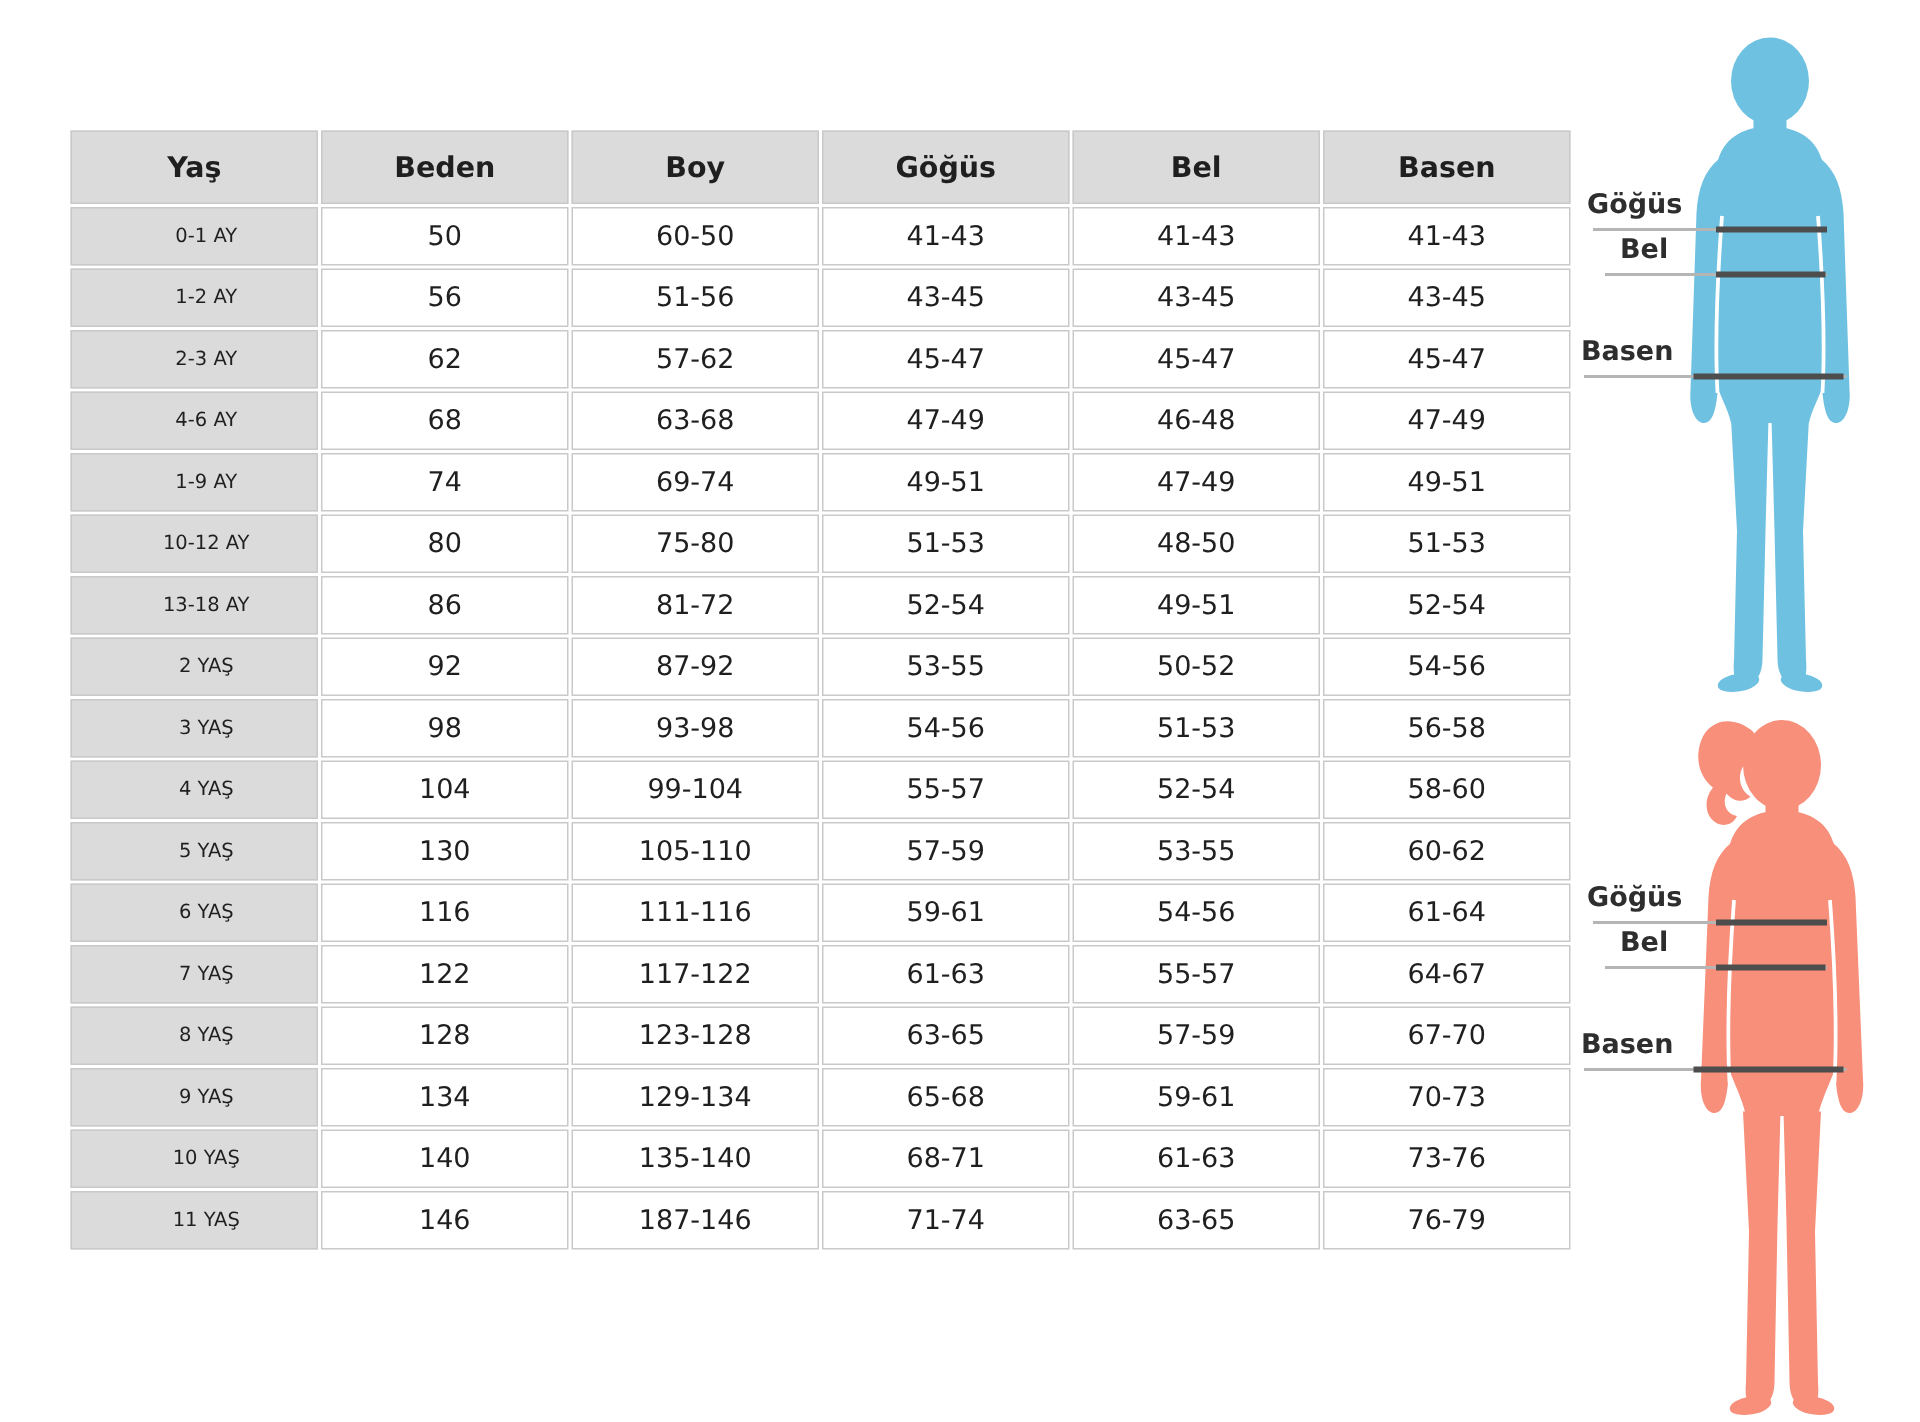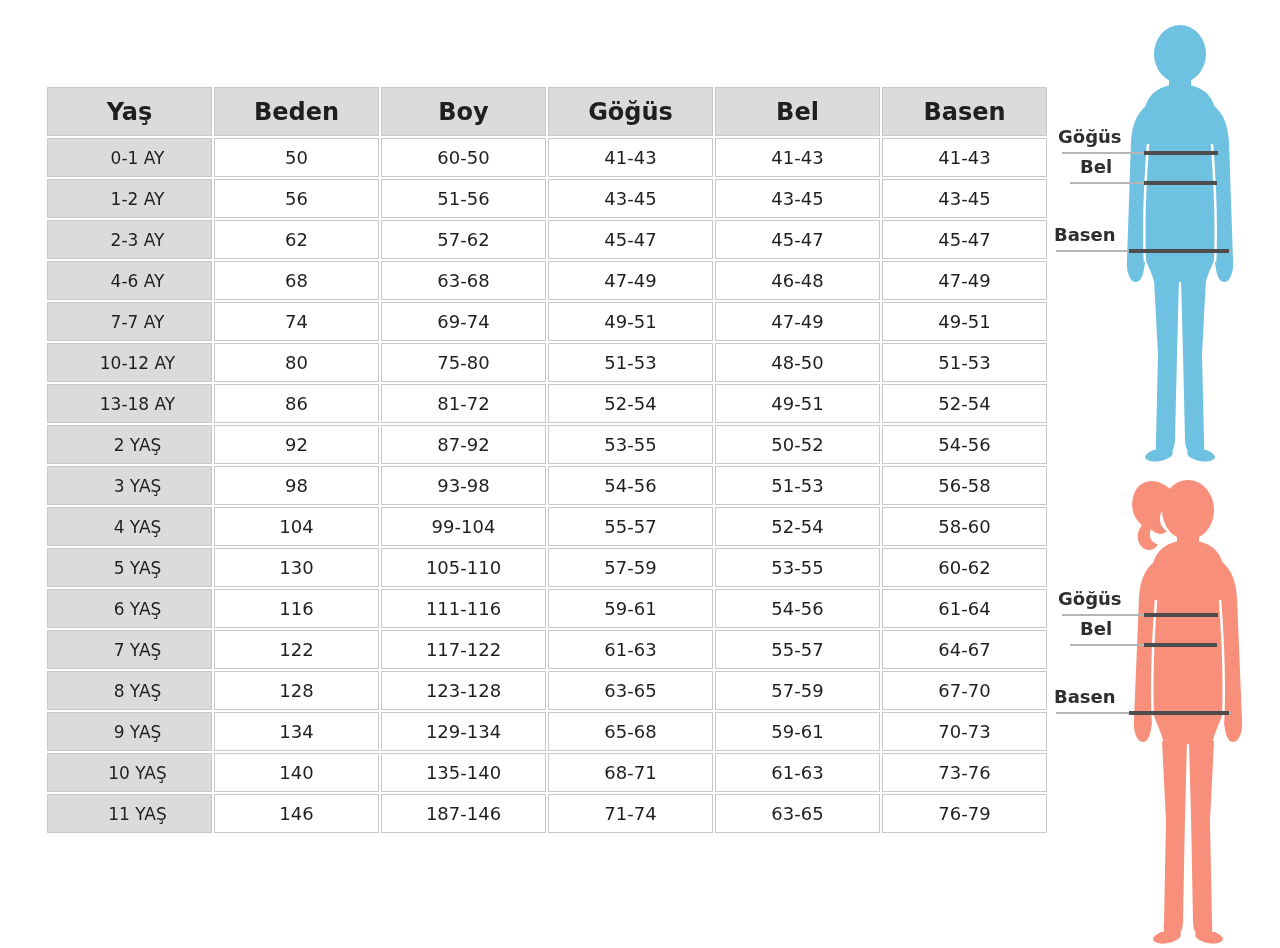--- a/index.html
+++ b/index.html
@@ -14,23 +14,23 @@
   *{margin:0;padding:0;box-sizing:border-box;}
   html,body{background:#ffffff;}
   body{
     width:1280px;height:948px;position:relative;overflow:hidden;
     font-family:"DejaVu Sans","Liberation Sans",sans-serif;color:var(--text);
   }
   
   .table-wrap{position:absolute;left:45px;top:85px;width:1004px;}
   table{width:100%;table-layout:fixed;border-collapse:separate;border-spacing:2px;}
   th,td{border:1px solid var(--border);text-align:center;vertical-align:middle;overflow:hidden;}
-  th{background:var(--header-bg);height:49px;font-size:24px;font-weight:bold;}
+  th{background:var(--header-bg);height:49px;font-size:19px;font-weight:bold;}
   td{height:39px;font-size:18px;background:#ffffff;}
-  td.row-label{background:var(--header-bg);font-size:17px;padding-left:16px;}
+  td.row-label{background:var(--header-bg);font-size:13px;padding-left:16px;}
   
   .figure{position:absolute;width:235px;}
   #fig-top{left:1048px;top:14px;height:458px;}
   #fig-bottom{left:1048px;top:476px;height:472px;}
   .figure svg{position:absolute;z-index:1;}
   #fig-top svg{left:64px;top:10px;width:140px;height:440px;}
   #fig-bottom svg{left:55px;top:0px;width:160px;height:470px;}
   .fill-top{fill:var(--figure-top);}
   .fill-bottom{fill:var(--figure-bottom);}
   .measure{position:absolute;left:0;right:0;z-index:2;}
@@ -92,21 +92,21 @@
         </tr>
         <tr>
           <td class="row-label">4-6 AY</td>
           <td>68</td>
           <td>63-68</td>
           <td>47-49</td>
           <td>46-48</td>
           <td>47-49</td>
         </tr>
         <tr>
-          <td class="row-label">7-7 AY</td>
+          <td class="row-label">1-9 AY</td>
           <td>74</td>
           <td>69-74</td>
           <td>49-51</td>
           <td>47-49</td>
           <td>49-51</td>
         </tr>
         <tr>
           <td class="row-label">10-12 AY</td>
           <td>80</td>
           <td>75-80</td>

